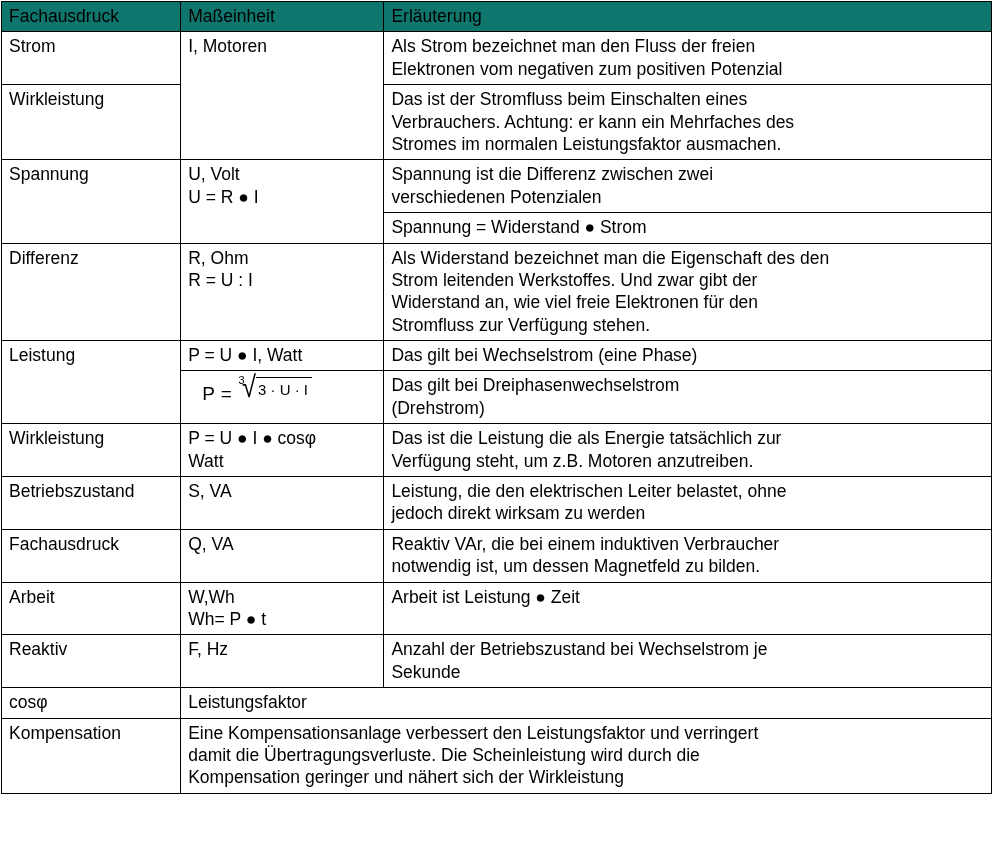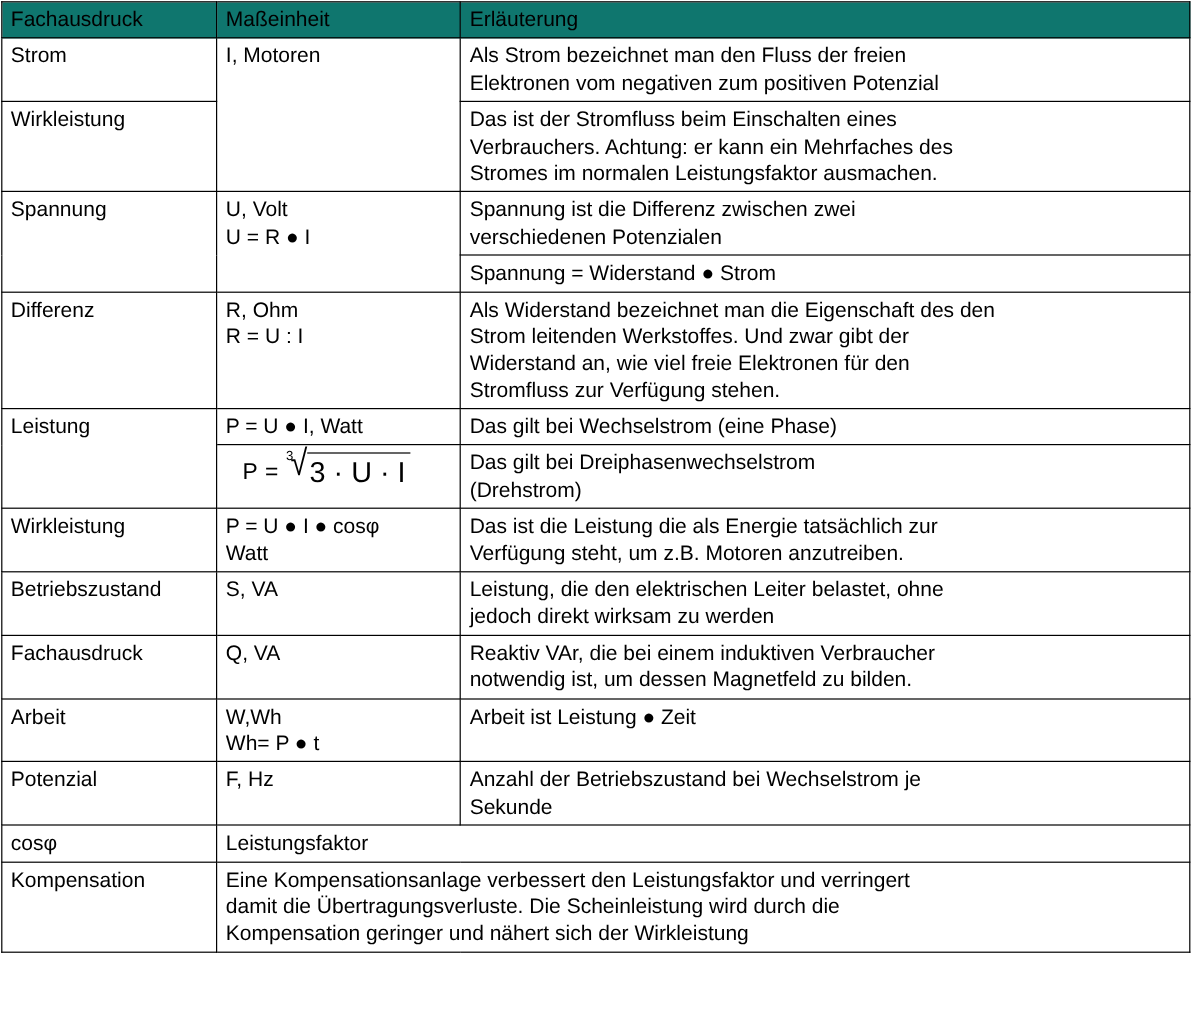--- a/index.html
+++ b/index.html
@@ -83,21 +83,21 @@
     line-height: 0.78;
     transform: scaleX(0.85);
     transform-origin: left top;
     margin-top: 1px;
   }
   .radical .radicand {
     border-top: 1.4px solid #000;
     padding: 2px 4px 0 2px;
     margin-top: 3px;
     margin-left: -2px;
-    font-size: 24px;
+    font-size: 15px;
     white-space: nowrap;
   }
 </style>
 </head>
 <body>
 
 <div id="sheet">
   <table class="glossary">
     <colgroup>
       <col class="c1">
@@ -191,21 +191,21 @@
       </tr>
 
       <tr>
         <td class="term">Arbeit</td>
         <td class="unit">W,Wh
 Wh= P ● t</td>
         <td class="desc">Arbeit ist Leistung ● Zeit</td>
       </tr>
 
       <tr>
-        <td class="term">Potenzial</td>
+        <td class="term">Reaktiv</td>
         <td class="unit">F, Hz</td>
         <td class="desc">Anzahl der Betriebszustand bei Wechselstrom je
 Sekunde</td>
       </tr>
 
       <tr>
         <td class="term">cosφ</td>
         <td class="desc" colspan="2">Leistungsfaktor</td>
       </tr>
 

